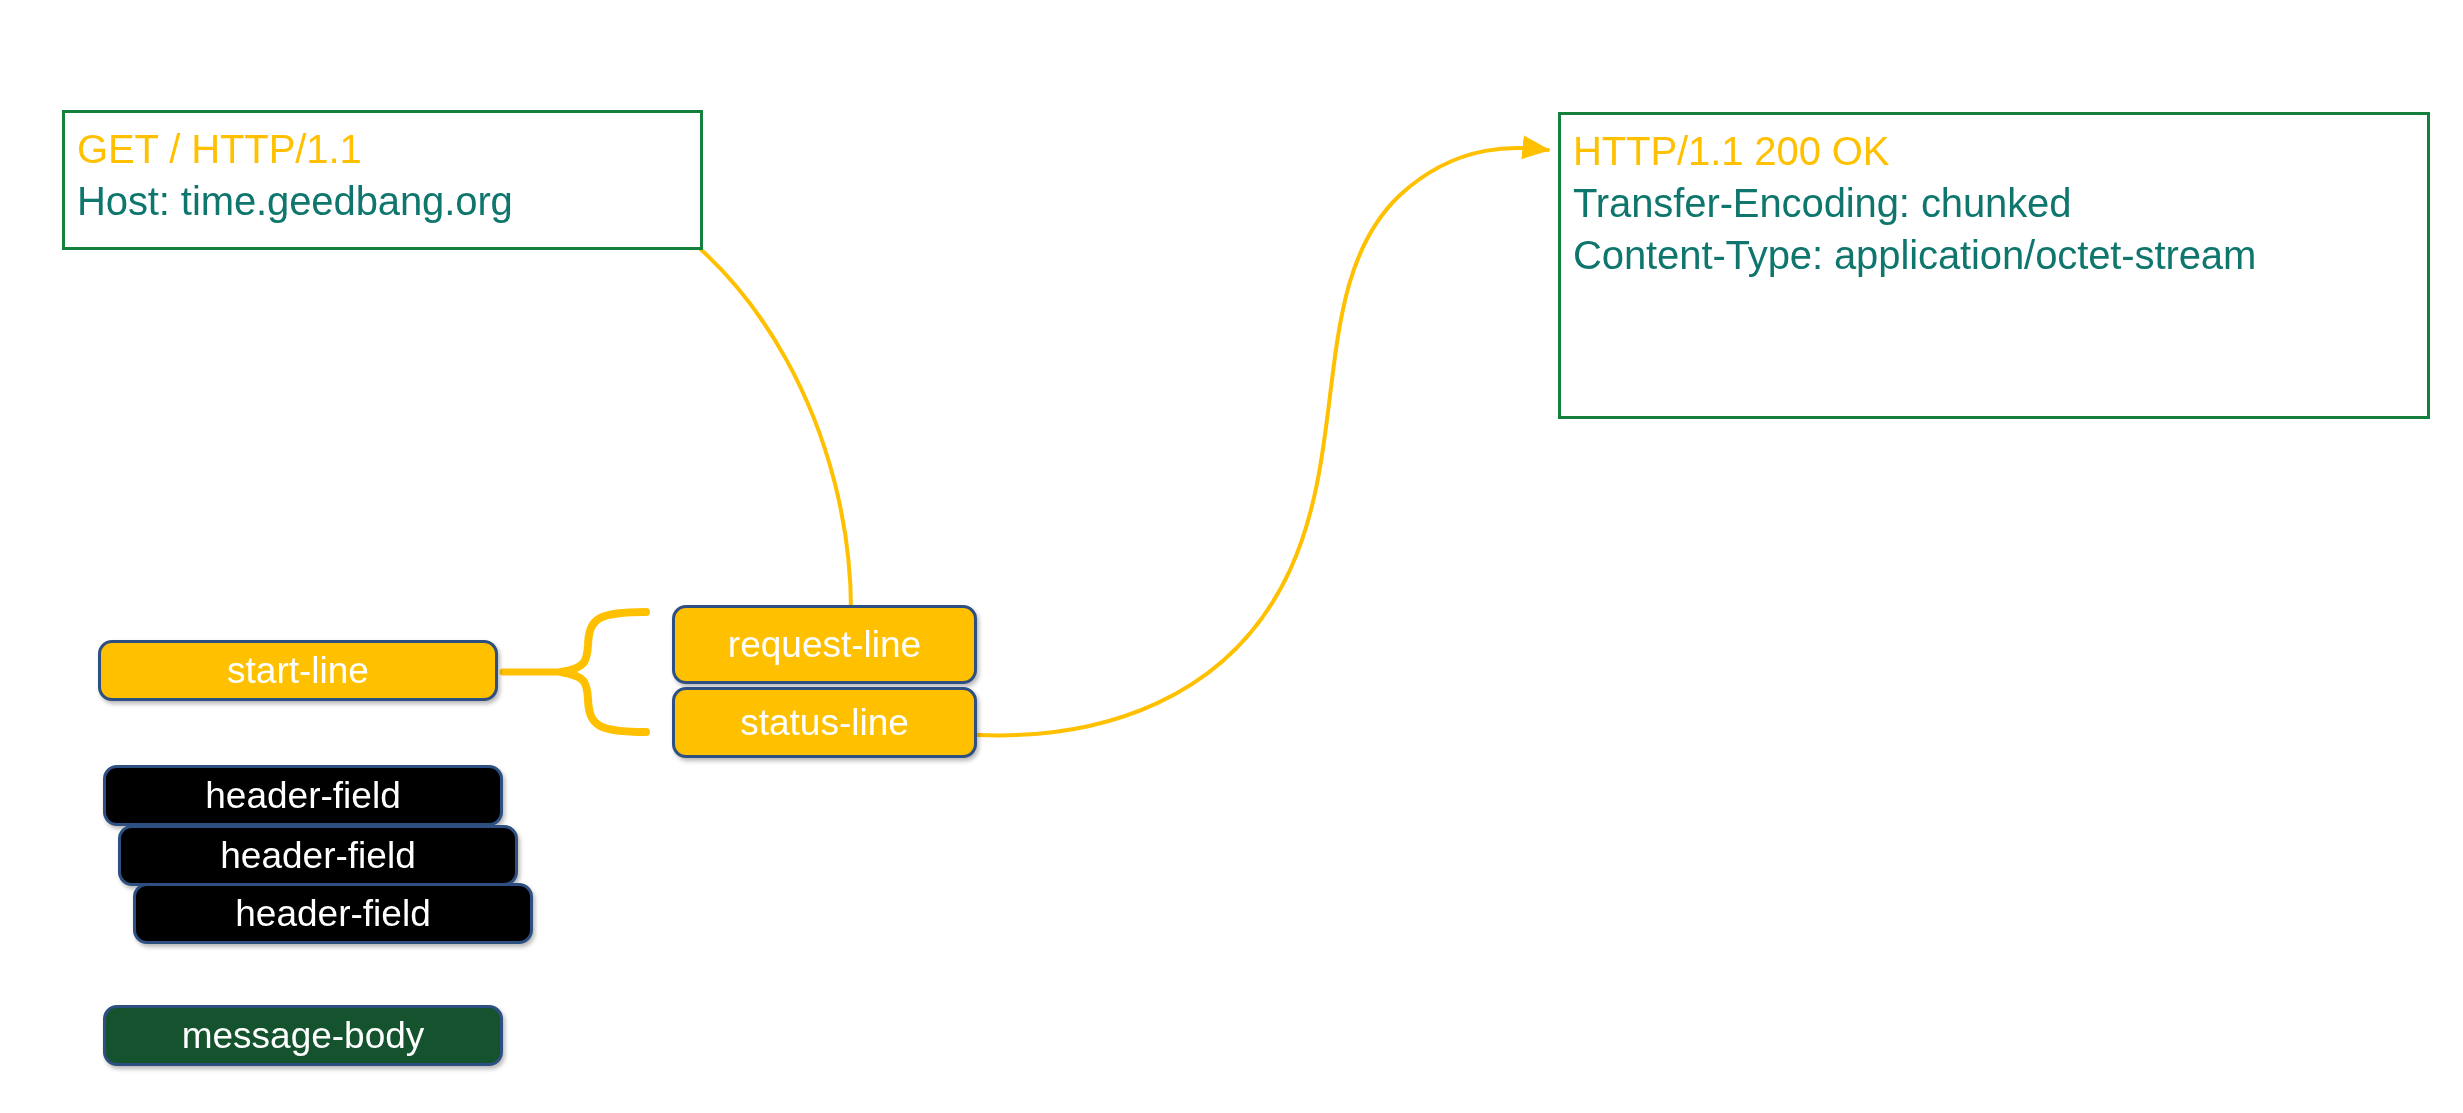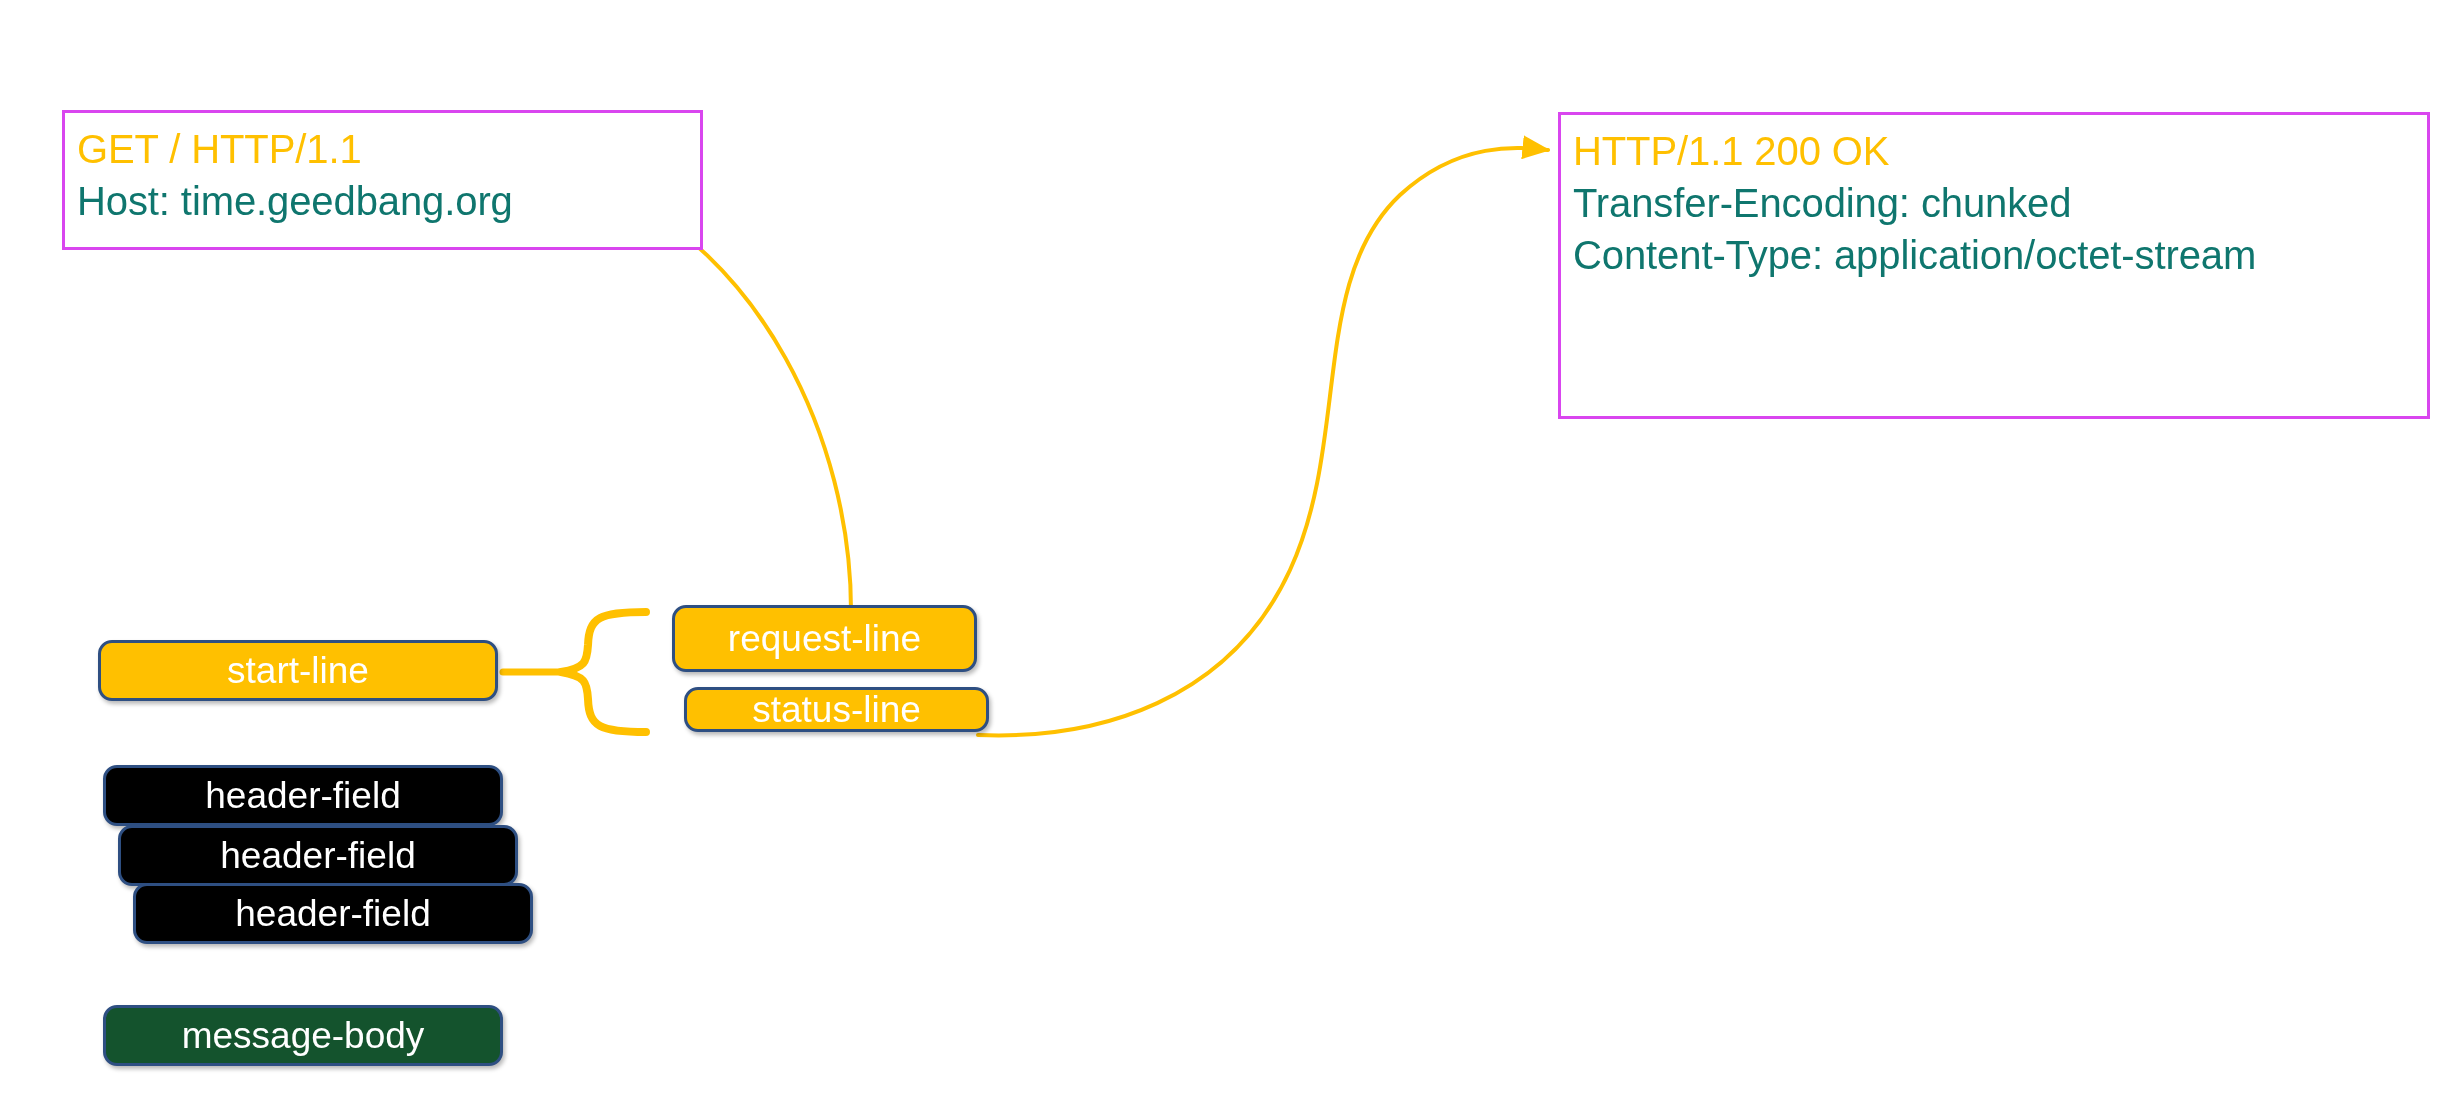--- a/index.html
+++ b/index.html
@@ -15,21 +15,21 @@
     width: 2463px;
     height: 1113px;
     background: #ffffff;
     overflow: hidden;
   }
 
   
   .msg-box {
     position: absolute;
     box-sizing: border-box;
-    border: 3px solid #d946ef;
+    border: 3px solid #15803d;
     background: #ffffff;
     padding: 10px 12px 8px 12px;
     line-height: 1.30;
     white-space: nowrap;
   }
   .msg-line {
     font-size: 40px;
     letter-spacing: -0.1px;
     color: #0f766e;
     display: block;
@@ -63,22 +63,22 @@
     align-items: center;
     justify-content: center;
     white-space: nowrap;
     box-shadow: 2px 3px 4px rgba(0,0,0,0.28);
   }
   .chip.amber { background: #ffc000; }
   .chip.cyan  { background: #000000; }
   .chip.indigo{ background: #14532d; }
 
   #chip-start-line   { left: 98px; top: 640px;  width: 400px; height: 61px; }
-  #chip-request-line { left: 672px; top: 605px;  width: 305px; height: 67px; }
-  #chip-status-line  { left: 672px; top: 687px;  width: 305px; height: 45px; margin-left: 12px; }
+  #chip-request-line { left: 672px; top: 605px;  width: 305px; height: 79px; }
+  #chip-status-line  { left: 672px; top: 687px;  width: 305px; height: 71px; }
   #chip-header-1     { left: 103px; top: 765px;  width: 400px; height: 61px; }
   #chip-header-2     { left: 118px; top: 825px;  width: 400px; height: 61px; }
   #chip-header-3     { left: 133px; top: 883px;  width: 400px; height: 61px; }
   #chip-message-body { left: 103px; top: 1005px; width: 400px; height: 61px; }
 
   
   #connectors {
     position: absolute;
     left: 0;
     top: 0;

